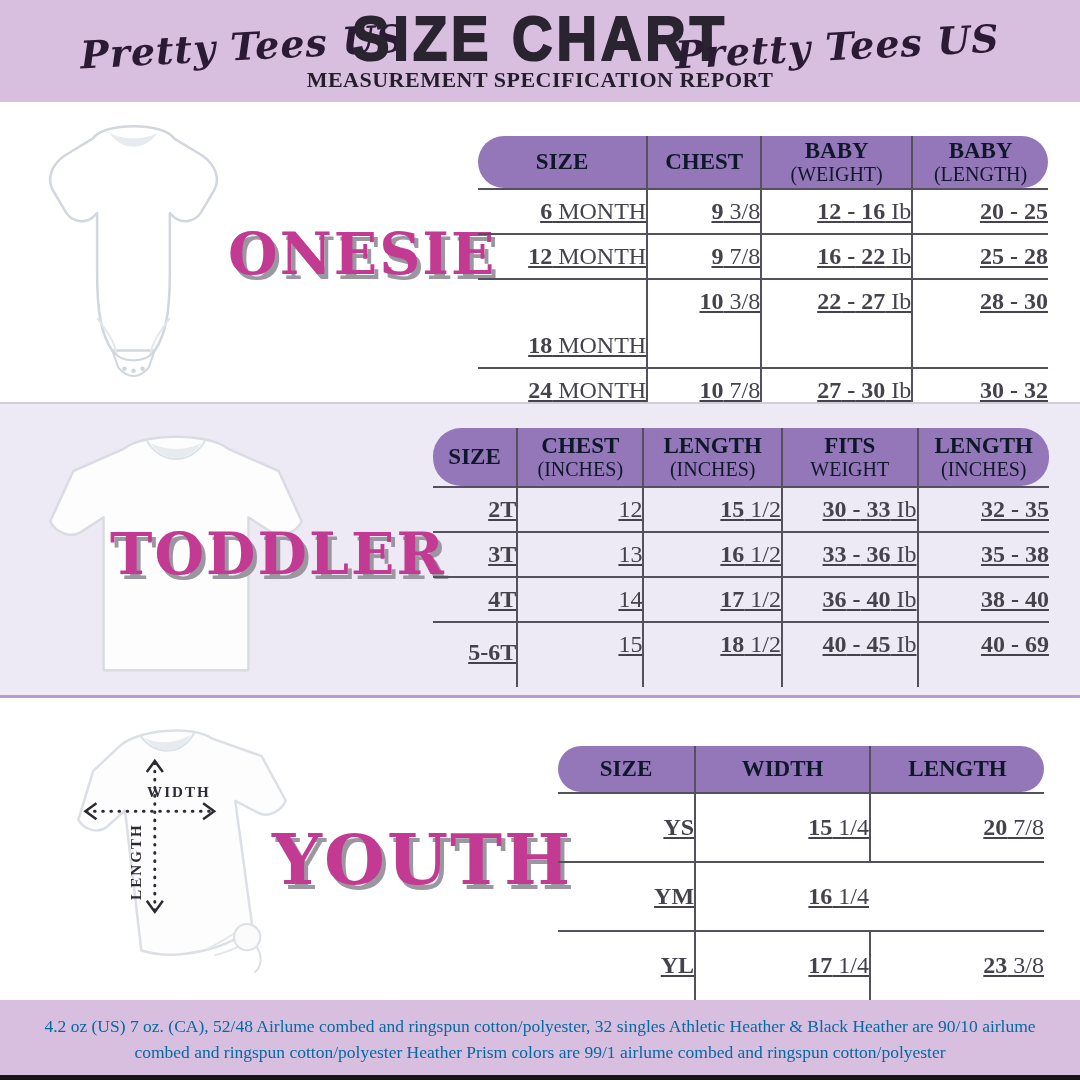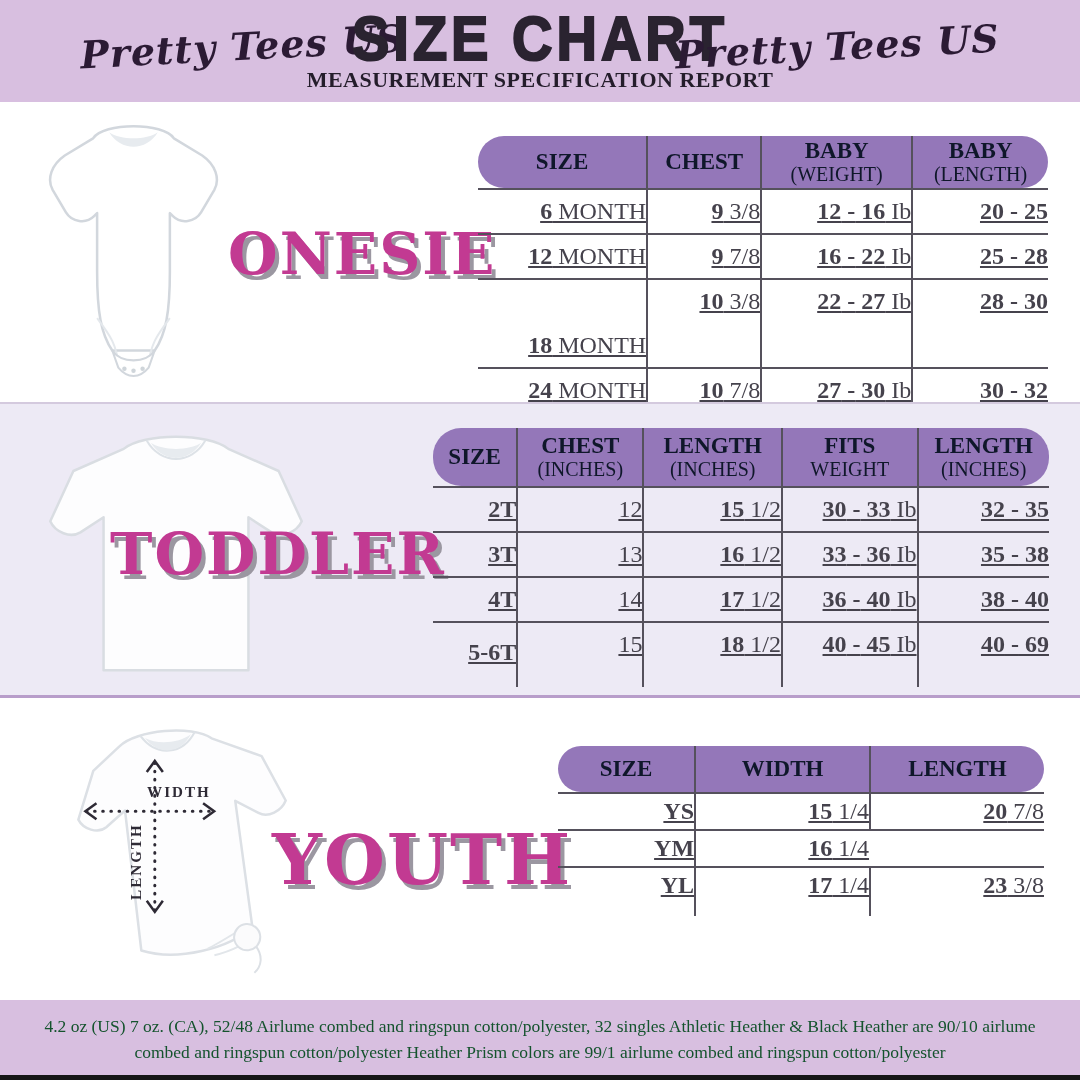--- a/index.html
+++ b/index.html
@@ -13,21 +13,21 @@
   .script{position:absolute;top:24px;font-family:"DejaVu Serif",serif;font-style:italic;
           font-weight:bold;font-size:38px;color:#2b1a34;letter-spacing:1px;}
   .script.left{left:80px;transform:rotate(-3deg);}
   .script.right{right:80px;transform:rotate(-3deg);}
   .headline{position:absolute;left:0;right:0;top:6px;text-align:center;
             font-family:"Liberation Sans",sans-serif;font-weight:900;font-size:56px;
             letter-spacing:4px;color:#2a2330;-webkit-text-stroke:2px #2a2330;transform:scaleY(1.12);}
   .subhead{position:absolute;left:0;right:0;top:67px;text-align:center;font-weight:bold;
            font-size:22px;letter-spacing:.5px;color:#241d2b;}
   .band.bottom p{margin:0;padding:13px 28px 0;text-align:center;font-size:17.5px;
-                 line-height:1.5;color:#14532d;}
+                 line-height:1.5;color:#0369a1;}
 
   
   .sec{position:absolute;left:0;width:1080px;box-sizing:border-box;}
   .sec.onesie{top:102px;height:300px;background:#ffffff;}
   .sec.toddler{top:402px;height:296px;background:var(--section_alt,#edeaf5);
                border-top:2px solid #d4cade;border-bottom:3px solid #b89dca;}
   .sec.youth{top:698px;height:302px;background:#ffffff;}
 
   .garment{position:absolute;}
   .onesie .garment{left:20px;top:6px;}
@@ -50,21 +50,21 @@
   .onesie .thead{height:52px;}
   .toddler .thead{height:58px;}
   .youth .thead{height:46px;}
   .th{display:flex;flex-direction:column;justify-content:center;align-items:center;
       box-sizing:border-box;font-weight:bold;font-size:23px;line-height:1.08;text-align:center;}
   .th + .th{border-left:2px solid var(--line,#55515c);}
   .th div:nth-child(2){font-size:20px;font-weight:normal;}
 
   .tr{display:flex;border-top:2px solid var(--line,#55515c);}
   .td{box-sizing:border-box;text-align:right;font-size:24px;color:var(--ink,#45424c);padding:8px 0;text-decoration:underline;}
-  .youth .td{padding:4px 0;}
+  .youth .td{padding:20px 0;}
   .td + .td{border-left:2px solid var(--line,#55515c);}
   .tr.tail{border-top:none;height:13px;}
   .tr.tail .td{padding:0;height:13px;}
   .strong{font-weight:bold;}
   .light{font-weight:normal;}
 
   .edge{position:absolute;top:1075px;left:0;width:100%;height:5px;background:#161616;}
 </style>
 </head>
 <body>

